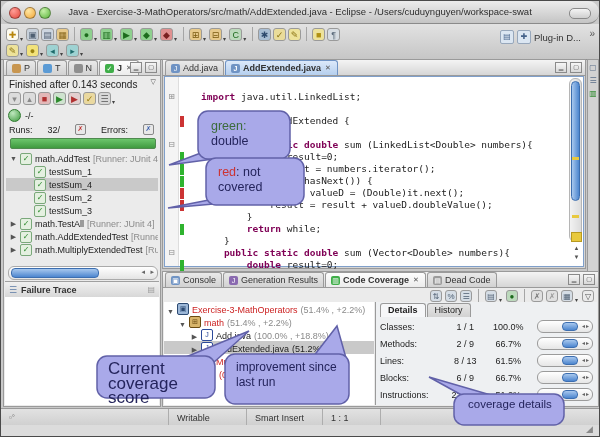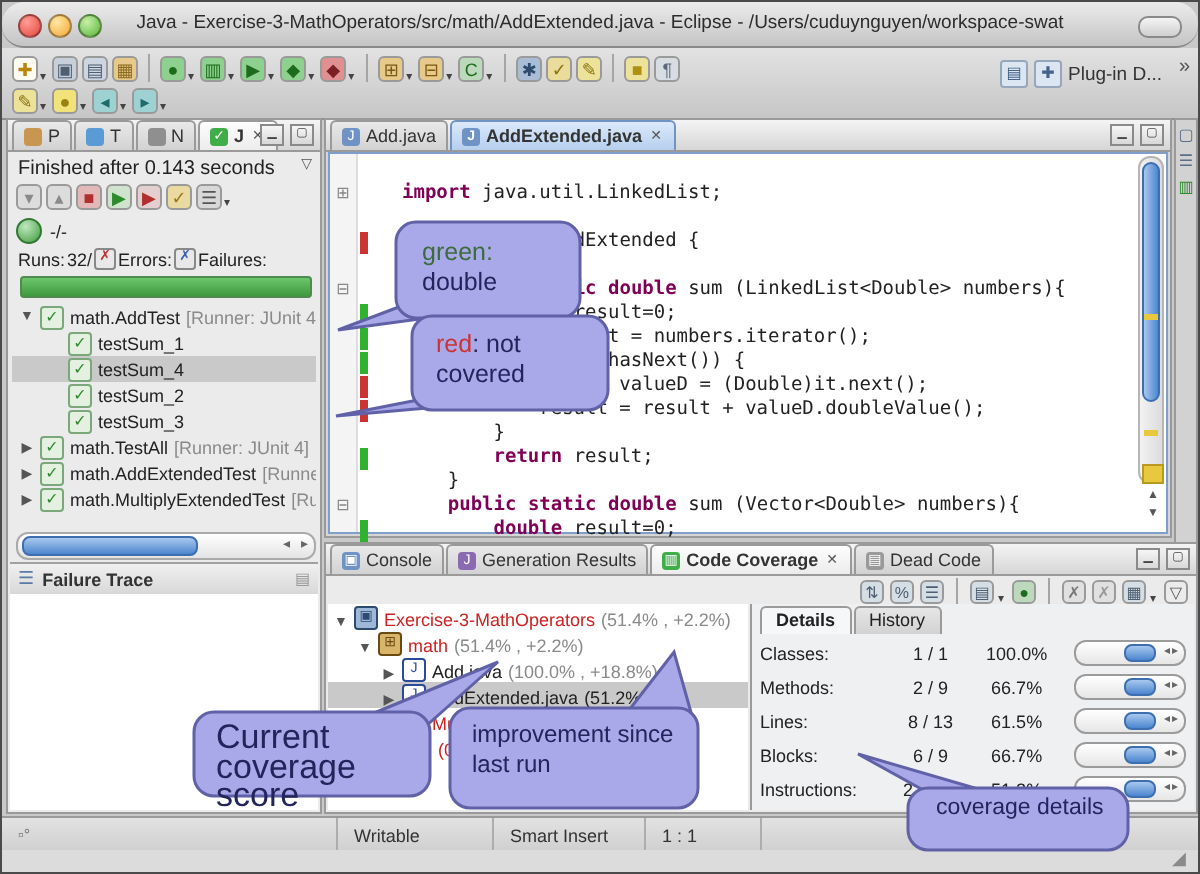--- a/index.html
+++ b/index.html
@@ -46,21 +46,21 @@
   .mm{width:10px;height:9px;border:1px solid #8a8a8a;background:linear-gradient(#f6f6f6,#d8d8d8);font-size:6px;
     line-height:8px;text-align:center;color:#444;}
   
   #left-panel{left:2px;top:58px;width:158px;height:348px;}
   #junit-status{position:absolute;left:5px;top:19px;font-size:10px;color:#222;}
   #junit-menu-arrow{position:absolute;right:4px;top:18px;font-size:7px;color:#555;}
   #junit-icons{position:absolute;left:4px;top:32px;display:flex;gap:2px;align-items:center;}
   #junit-counter-row{position:absolute;left:4px;top:49px;display:flex;gap:4px;align-items:center;font-size:9px;}
   #junit-counter-icon{width:11px;height:11px;border-radius:50%;background:radial-gradient(circle at 35% 30%,#bfe8bf,#3e9a3e);
     border:1px solid #2f7a2f;}
-  #runs-row{position:absolute;left:5px;top:64px;display:flex;gap:1px;align-items:center;font-size:9px;white-space:nowrap;}
+  #runs-row{position:absolute;left:5px;top:64px;display:flex;gap:15px;align-items:center;font-size:9px;white-space:nowrap;}
   .mini-ic{width:9px;height:9px;border:1px solid #888;border-radius:2px;font-size:7px;line-height:8px;text-align:center;
     background:#e8e8e8;}
   #junit-bar{position:absolute;left:6px;top:78px;width:144px;height:9px;border:1px solid #4f8a4f;border-radius:2px;
     background:linear-gradient(var(--junit-green),#3f9a3f);}
   #junit-tree{position:absolute;left:2px;top:92px;right:2px;height:106px;font-size:9px;}
   .jrow{position:relative;height:13px;display:flex;align-items:center;gap:3px;white-space:nowrap;overflow:hidden;}
   .jrow.sel{background:#c9c9c9;}
   .tw{width:7px;font-size:7px;color:#555;text-align:center;flex:none;}
   .ji{width:10px;height:10px;flex:none;border:1px solid #7aa87a;border-radius:2px;background:#e4f0e0;
     font-size:8px;line-height:9px;text-align:center;color:#2d8a2d;}
@@ -335,21 +335,21 @@
           <div class="cline"></div>
           <div class="cline"><span class="kw">public</span><span> </span><span class="kw">class</span><span> AddExtended {</span></div>
           <div class="cline"></div>
           <div class="cline"><span>    </span><span class="kw">public</span><span> </span><span class="kw">static</span><span> </span><span class="kw">double</span><span> sum (LinkedList&lt;Double&gt; numbers){</span></div>
           <div class="cline"><span>        </span><span class="kw">double</span><span> result=0;</span></div>
           <div class="cline"><span>        Iterator it = numbers.iterator();</span></div>
           <div class="cline"><span>        </span><span class="kw">while</span><span> (it.hasNext()) {</span></div>
           <div class="cline"><span>            Double valueD = (Double)it.next();</span></div>
           <div class="cline"><span>            result = result + valueD.doubleValue();</span></div>
           <div class="cline"><span>        }</span></div>
-          <div class="cline"><span>        </span><span class="kw">return</span><span> result;</span></div>
+          <div class="cline"><span>        </span><span class="kw">return</span><span> while;</span></div>
           <div class="cline"><span>    }</span></div>
           <div class="cline"><span>    </span><span class="kw">public</span><span> </span><span class="kw">static</span><span> </span><span class="kw">double</span><span> sum (Vector&lt;Double&gt; numbers){</span></div>
           <div class="cline"><span>        </span><span class="kw">double</span><span> result=0;</span></div>
         </div>
       <div id="ed-vscroll">
         <div class="pill"></div>
         <div class="vmark" style="top:78px"></div>
         <div class="vmark" style="top:136px"></div>
       </div>
       <div id="ed-anno"></div>

